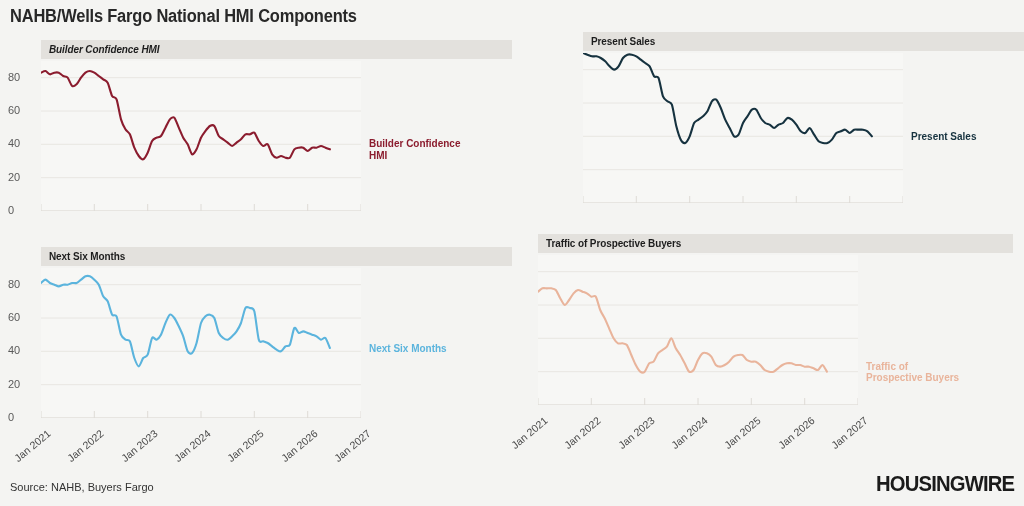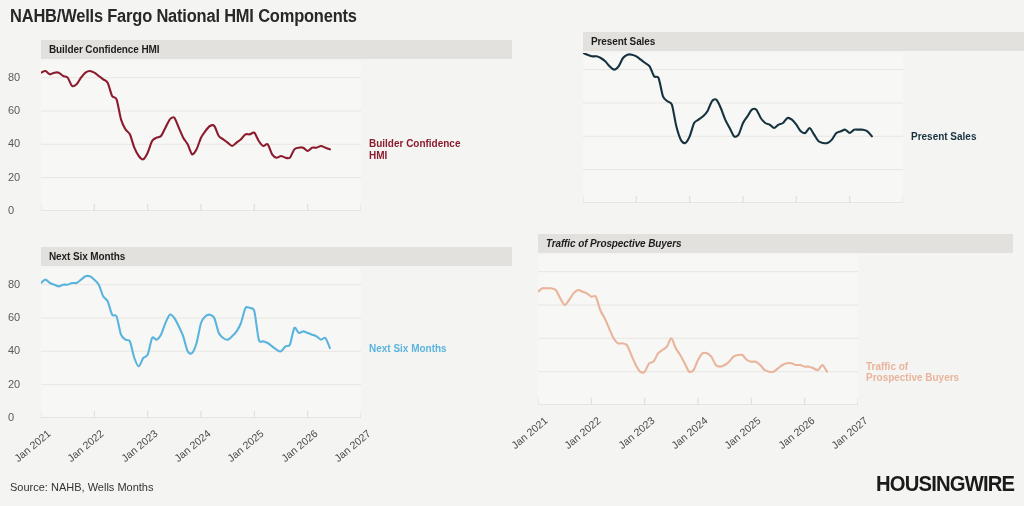--- a/index.html
+++ b/index.html
@@ -56,21 +56,21 @@
     transform:scaleX(0.92); transform-origin:right top;
   }
 </style>
 </head>
 <body>
 
 <div id="page-title">NAHB/Wells Fargo National HMI Components</div>
 
 <div id="panels">
     <div class="panel" style="left: 41px; top: 40px; width: 471px; height: 241px;">
-      <div class="panel-header" style="width: 471px;">
+      <div class="panel-header" style="width: 471px; font-style: italic;">
         <span>Builder Confidence HMI</span>
       </div>
       <div class="plot" style="left: 0px; top: 21px; width: 320px; height: 150px;">
         <svg width="320" height="150">
           <rect x="0" y="0" width="320" height="150" fill="#f7f7f5"></rect>
           <line x1="0" x2="320" y1="150.0" y2="150.0" stroke="#e8e6e2" stroke-width="1"></line>
           <line x1="0" x2="320" y1="116.7" y2="116.7" stroke="#e8e6e2" stroke-width="1"></line>
           <line x1="0" x2="320" y1="83.3" y2="83.3" stroke="#e8e6e2" stroke-width="1"></line>
           <line x1="0" x2="320" y1="50.0" y2="50.0" stroke="#e8e6e2" stroke-width="1"></line>
           <line x1="0" x2="320" y1="16.7" y2="16.7" stroke="#e8e6e2" stroke-width="1"></line>
@@ -148,21 +148,21 @@
       <div class="xlab" style="left: -42px; top: 180px; width: 46px; text-align: right;">Jan 2021</div>
       <div class="xlab" style="left: 11.3333px; top: 180px; width: 46px; text-align: right;">Jan 2022</div>
       <div class="xlab" style="left: 64.6667px; top: 180px; width: 46px; text-align: right;">Jan 2023</div>
       <div class="xlab" style="left: 118px; top: 180px; width: 46px; text-align: right;">Jan 2024</div>
       <div class="xlab" style="left: 171.333px; top: 180px; width: 46px; text-align: right;">Jan 2025</div>
       <div class="xlab" style="left: 224.667px; top: 180px; width: 46px; text-align: right;">Jan 2026</div>
       <div class="xlab" style="left: 278px; top: 180px; width: 46px; text-align: right;">Jan 2027</div>
       <div class="serieslabel" style="color: rgb(91, 180, 221); left: 328px; top: 96px;">Next Six Months</div>
     </div>
     <div class="panel" style="left: 538px; top: 234px; width: 475px; height: 241px;">
-      <div class="panel-header" style="width: 475px; font-style: italic;">
+      <div class="panel-header" style="width: 475px;">
         <span>Traffic of Prospective Buyers</span>
       </div>
       <div class="plot" style="left: 0px; top: 21px; width: 320px; height: 150px;">
         <svg width="320" height="150">
           <rect x="0" y="0" width="320" height="150" fill="#f7f7f5"></rect>
           <line x1="0" x2="320" y1="150.0" y2="150.0" stroke="#e8e6e2" stroke-width="1"></line>
           <line x1="0" x2="320" y1="116.7" y2="116.7" stroke="#e8e6e2" stroke-width="1"></line>
           <line x1="0" x2="320" y1="83.3" y2="83.3" stroke="#e8e6e2" stroke-width="1"></line>
           <line x1="0" x2="320" y1="50.0" y2="50.0" stroke="#e8e6e2" stroke-width="1"></line>
           <line x1="0" x2="320" y1="16.7" y2="16.7" stroke="#e8e6e2" stroke-width="1"></line>
@@ -181,14 +181,14 @@
       <div class="xlab" style="left: 11.3333px; top: 180px; width: 46px; text-align: right;">Jan 2022</div>
       <div class="xlab" style="left: 64.6667px; top: 180px; width: 46px; text-align: right;">Jan 2023</div>
       <div class="xlab" style="left: 118px; top: 180px; width: 46px; text-align: right;">Jan 2024</div>
       <div class="xlab" style="left: 171.333px; top: 180px; width: 46px; text-align: right;">Jan 2025</div>
       <div class="xlab" style="left: 224.667px; top: 180px; width: 46px; text-align: right;">Jan 2026</div>
       <div class="xlab" style="left: 278px; top: 180px; width: 46px; text-align: right;">Jan 2027</div>
       <div class="serieslabel" style="color: rgb(233, 180, 155); left: 328px; top: 126.667px;">Traffic of<br>Prospective Buyers</div>
     </div>
   </div>
 
-<div id="source">Source: NAHB, Wells Months</div>
+<div id="source">Source: NAHB, Buyers Fargo</div>
 <div id="logo">HOUSINGWIRE</div>
 
 </body></html>

